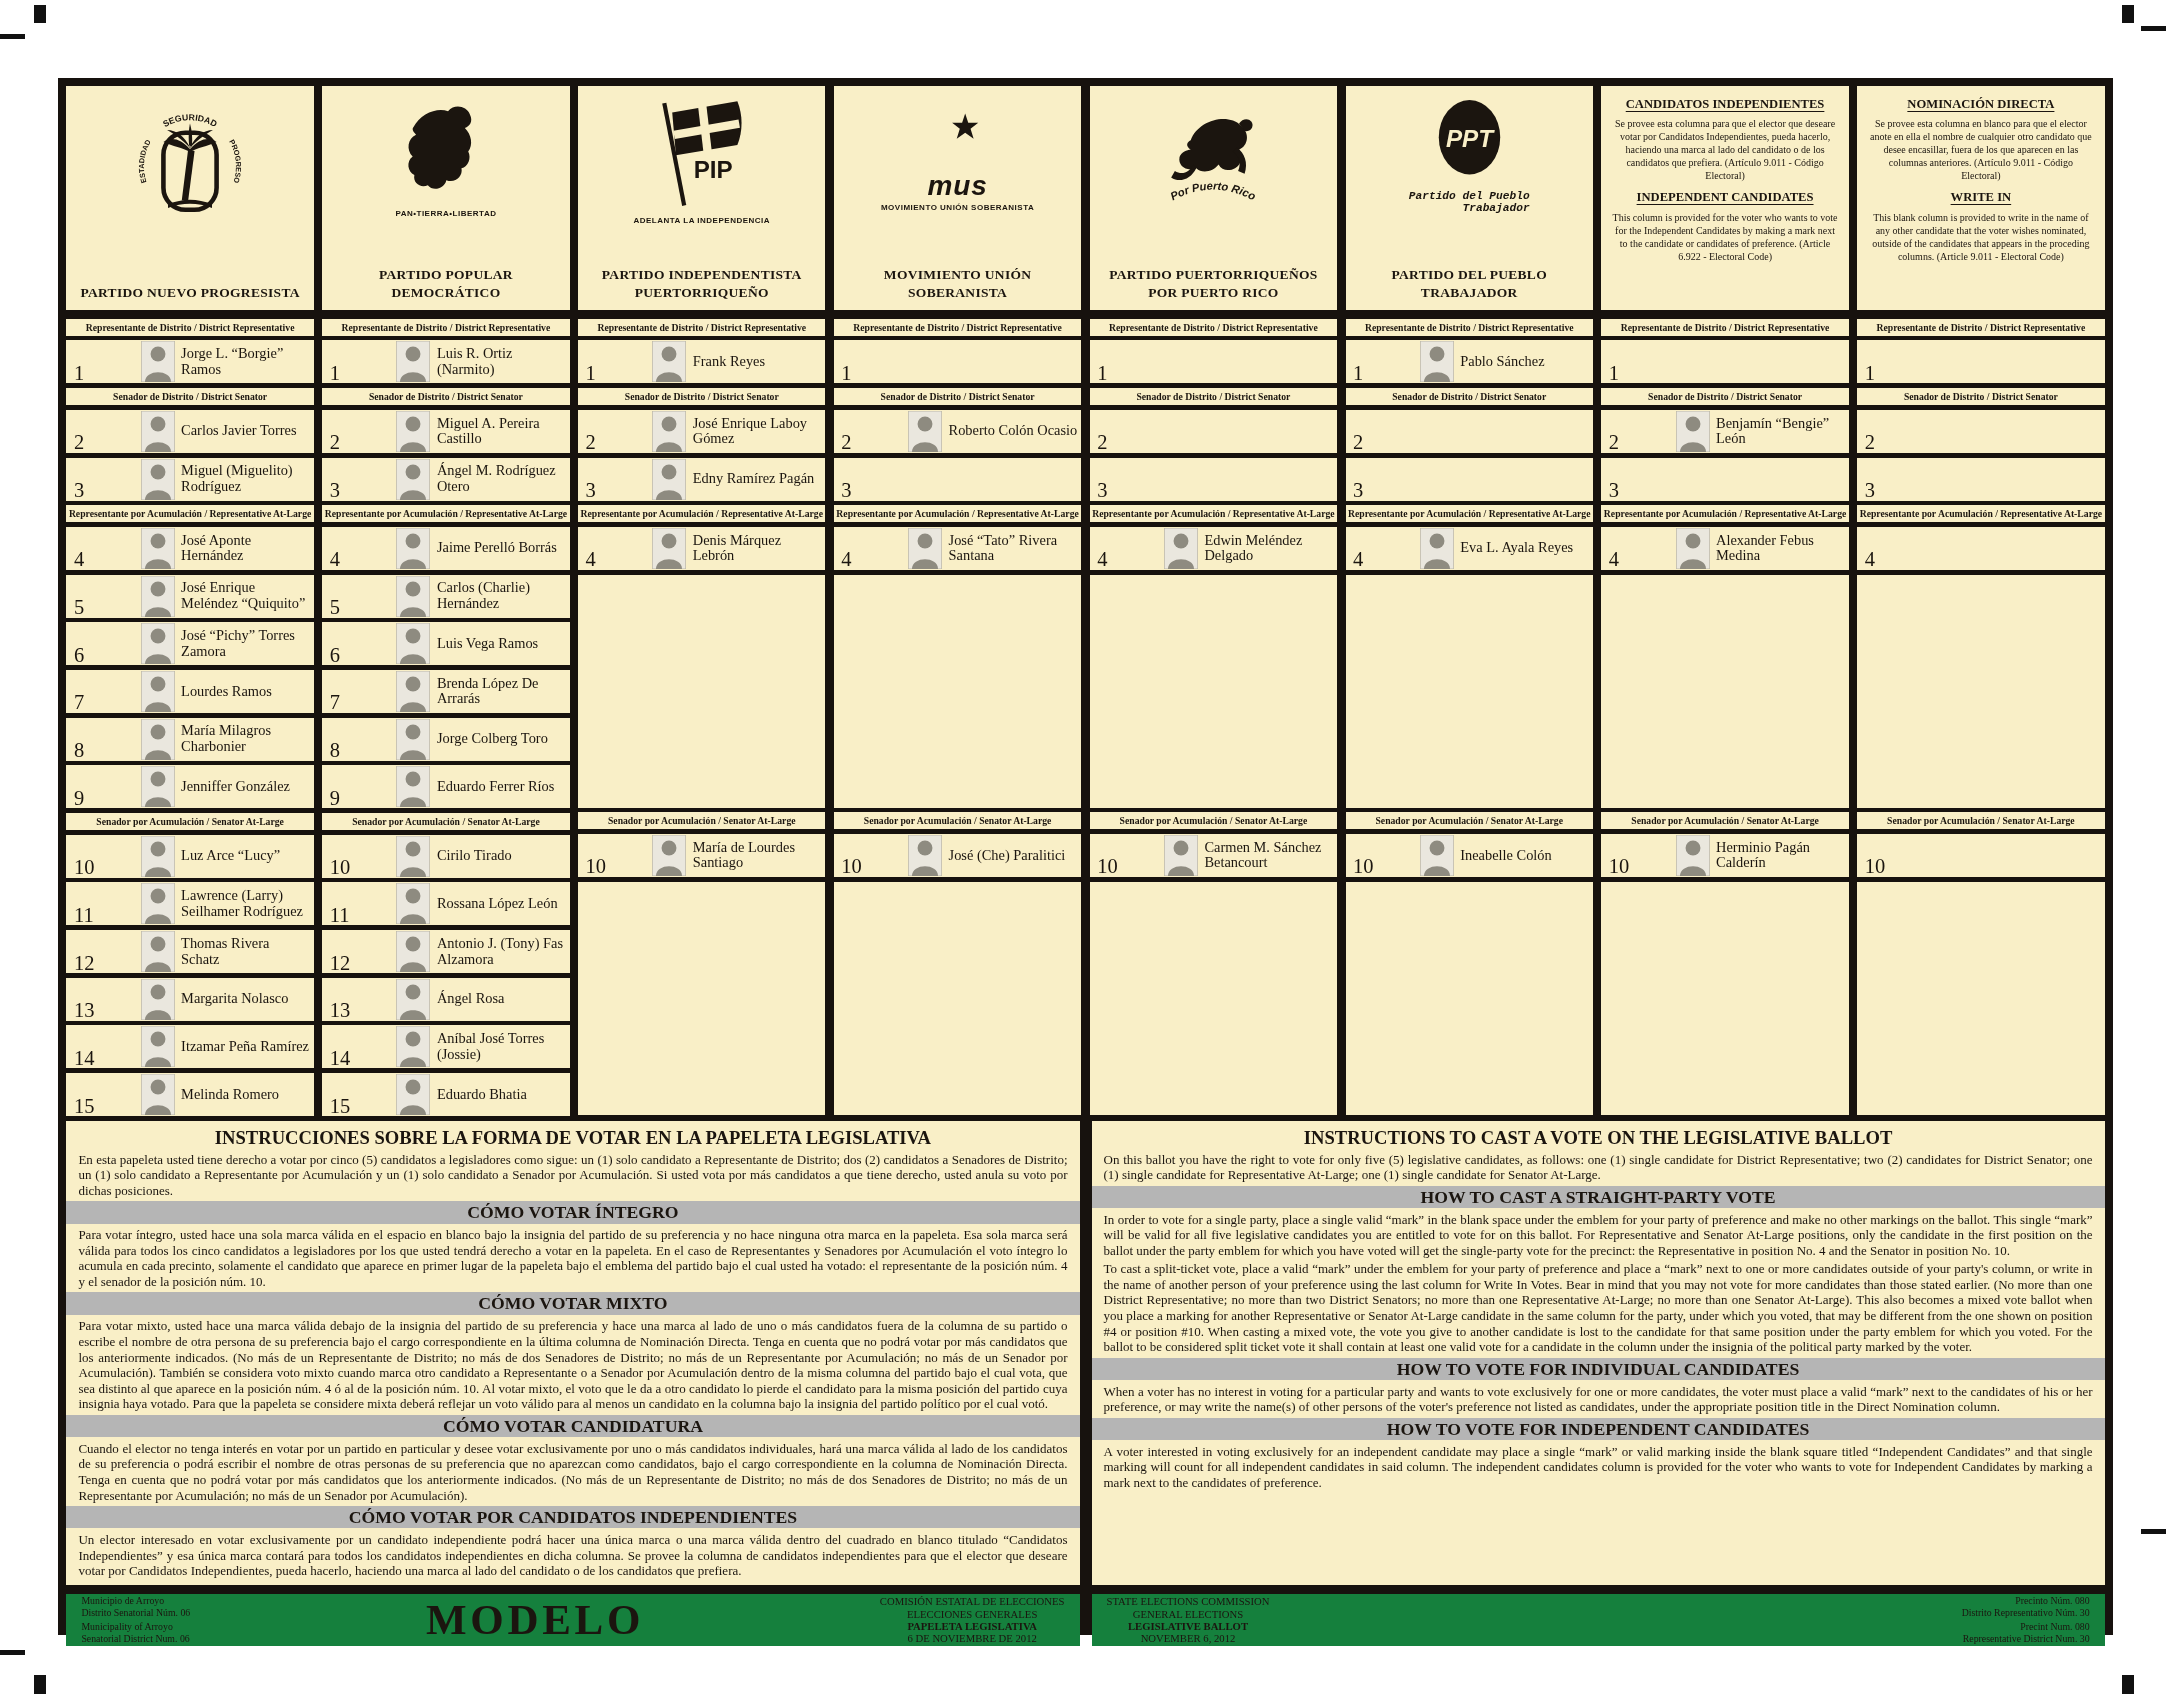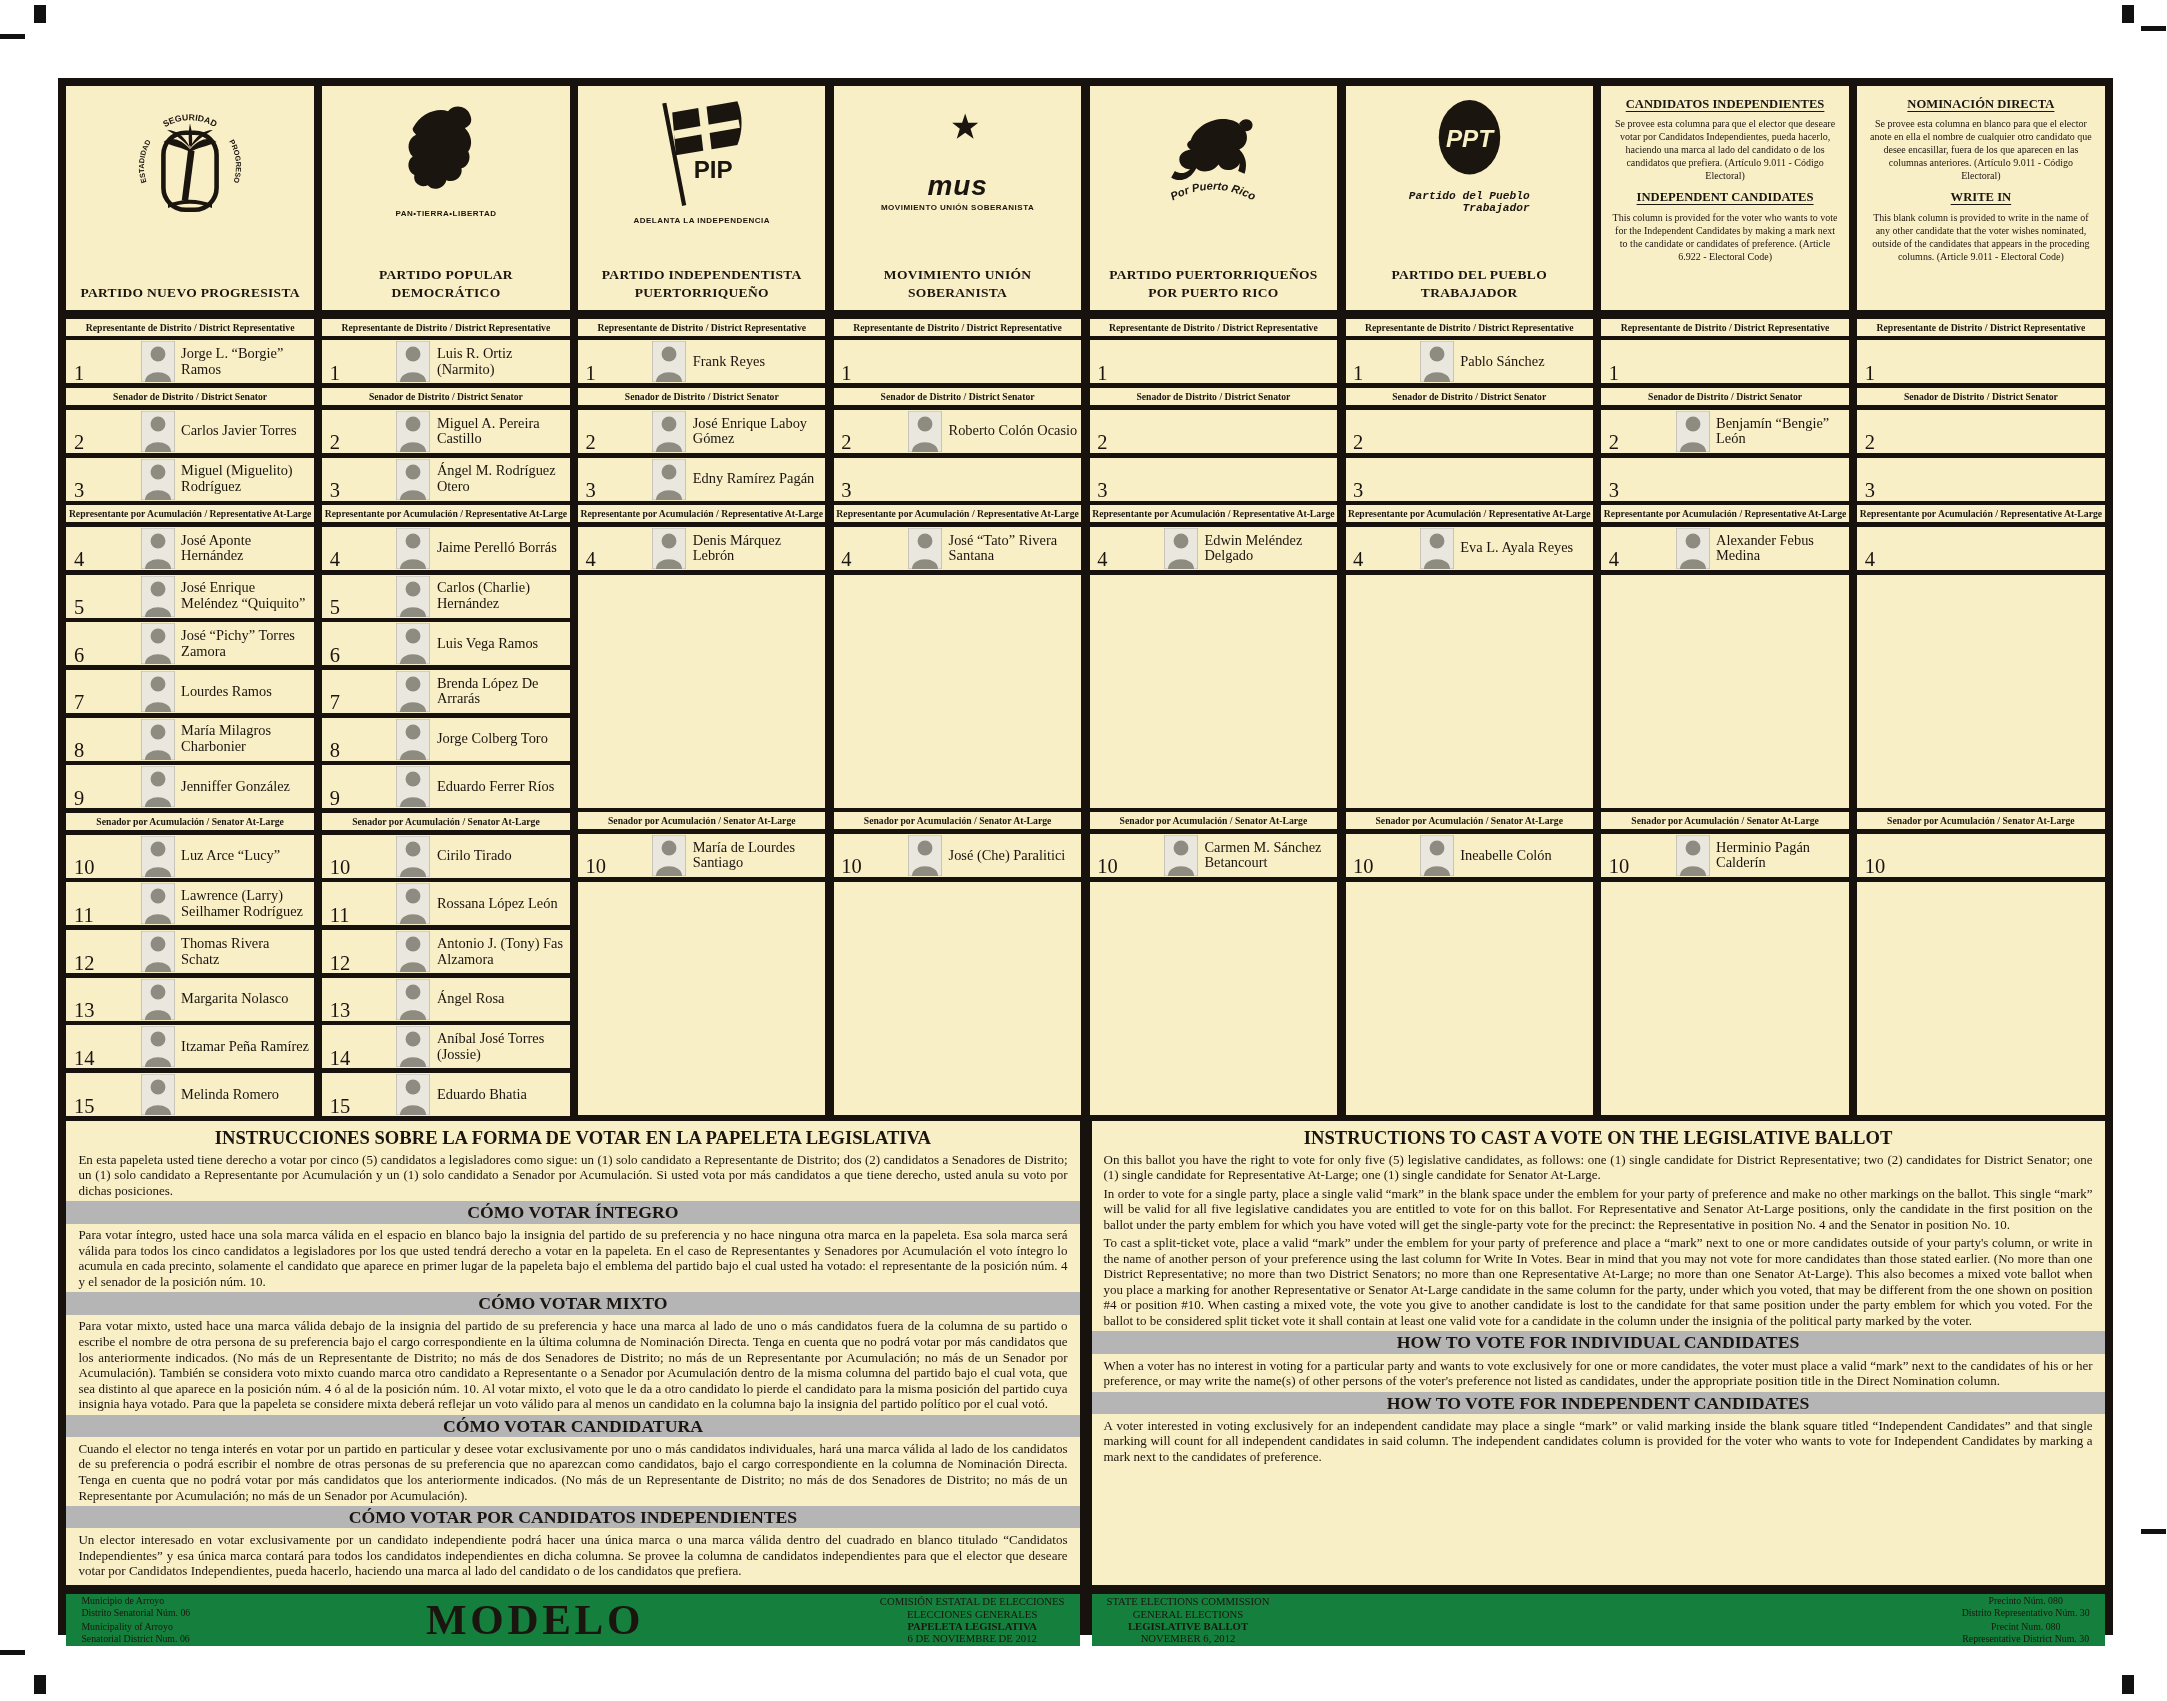--- a/index.html
+++ b/index.html
@@ -54,21 +54,21 @@
 
   
   .fband{height:52px;flex:none;display:flex;gap:12px;}
   .fhalf{flex:1;background:#15803d;display:flex;align-items:center;
          justify-content:space-between;padding:0 15px;box-sizing:border-box;}
   .muni{font-size:9.8px;line-height:1.18;}
   .muni .grp{margin:2.8px 0;}
   .modelo{font-size:43px;font-weight:bold;letter-spacing:3.7px;line-height:1;}
   .cee{font-size:10.7px;text-align:center;line-height:1.15;}
   .bold{font-weight:bold;}
-  .precinct{font-size:9.8px;text-align:center;line-height:1.18;}
+  .precinct{font-size:9.8px;text-align:right;line-height:1.18;}
   .precinct .grp{margin:2.8px 0;}
 </style>
 </head>
 <body>
 
 <div class="mark mark-v" style="left:34px;top:4.7px;"></div>
 <div class="mark mark-v" style="left:2122px;top:4.7px;"></div>
 <div class="mark mark-v" style="left:34px;top:1675px;"></div>
 <div class="mark mark-v" style="left:2122px;top:1675px;"></div>
 <div class="mark mark-h" style="left:0;top:34px;"></div>
@@ -803,20 +803,21 @@
         <div class="ibar">CÓMO VOTAR MIXTO</div>
         <p class="ipara">Para votar mixto, usted  hace una marca válida debajo de la insignia del partido de su preferencia y hace una marca al lado de uno o más candidatos fuera de la columna de su partido o escribe el nombre de otra persona de su preferencia bajo el cargo correspondiente en la última columna de Nominación Directa. Tenga en cuenta que no podrá votar por más candidatos que los anteriormente indicados. (No más de un Representante de Distrito; no más de dos Senadores de Distrito; no más de un Representante por Acumulación; no más de un Senador por Acumulación). También se considera voto mixto cuando marca otro candidato a Representante o a Senador por Acumulación dentro de la misma columna del partido bajo el cual vota, que sea distinto al que aparece en la posición núm. 4 ó al de la posición núm. 10. Al votar mixto, el voto que le da a otro candidato lo pierde el candidato para la misma posición del partido cuya insignia haya votado. Para que la papeleta se considere mixta deberá reflejar un voto válido para al menos un candidato en la columna bajo la insignia del partido político por el cual votó.</p>
         <div class="ibar">CÓMO VOTAR CANDIDATURA</div>
         <p class="ipara">Cuando el elector no tenga interés en votar por un partido en particular y desee votar exclusivamente por uno o más candidatos individuales, hará una marca válida al lado de los candidatos de su preferencia o podrá escribir el nombre de otras personas de su preferencia que no aparezcan como candidatos, bajo el cargo correspondiente en la columna de Nominación Directa. Tenga en cuenta que no podrá votar por más candidatos que los anteriormente indicados. (No más de un Representante de Distrito; no más de dos Senadores de Distrito; no más de un Representante por Acumulación; no más de un Senador por Acumulación).</p>
         <div class="ibar">CÓMO VOTAR POR CANDIDATOS INDEPENDIENTES</div>
         <p class="ipara">Un elector interesado en votar exclusivamente por un candidato independiente podrá hacer una única marca o una marca válida dentro del cuadrado en blanco titulado “Candidatos Independientes” y esa única marca contará para todos los candidatos independientes en dicha columna. Se provee la columna de candidatos independientes para que el elector que deseare votar por Candidatos Independientes, pueda hacerlo, haciendo una marca al lado del candidato o de los candidatos que prefiera.</p>
       </div>
     <div class="ihalf" id="instr-en">
         <div class="ititle">INSTRUCTIONS TO CAST A VOTE ON THE LEGISLATIVE BALLOT</div>
         <p class="ipara">On this ballot you have the right to vote for only five (5) legislative candidates, as follows: one (1) single candidate for District Representative; two (2) candidates for District Senator; one (1) single candidate for Representative At-Large; one (1) single candidate for Senator At-Large.</p>
+        <div class="ibar">HOW TO CAST A STRAIGHT-PARTY VOTE</div>
         <p class="ipara">In order to vote for a single party, place a single valid “mark” in the blank space under the emblem for your party of preference and make no other markings on the ballot. This single “mark” will be valid for all five legislative candidates you are entitled to vote for on this ballot. For Representative and Senator At-Large positions, only the candidate in the first position on the ballot under the party emblem for which you have voted will get the single-party vote for the precinct: the Representative in position No. 4 and the Senator in position No. 10.</p>
         <p class="ipara">To cast a split-ticket vote, place a valid “mark” under the emblem for your party of preference and place a “mark” next to one or more candidates outside of your party's column, or write in the name of another person of your preference using the last column for Write In Votes. Bear in mind that you may not vote for more candidates than those stated earlier. (No more than one District Representative; no more than two District Senators; no more than one Representative At-Large; no more than one Senator At-Large). This also becomes a mixed vote ballot when you place a marking for another Representative or Senator At-Large candidate in the same column for the party, under which you voted, that may be different from the one shown on position #4 or position #10. When casting a mixed vote, the vote you give to another candidate is lost to the candidate for that same position under the party emblem for which you voted. For the ballot to be considered split ticket vote it shall contain at least one valid vote for a candidate in the column under the insignia of the political party marked by the voter.</p>
         <div class="ibar">HOW TO VOTE FOR INDIVIDUAL CANDIDATES</div>
         <p class="ipara">When a voter has no interest in voting for a particular party and wants to vote exclusively for one or more candidates, the voter must place a valid “mark” next to the candidates of his or her preference, or may write the name(s) of other persons of the voter's preference not listed as candidates, under the appropriate position title in the Direct Nomination column.</p>
         <div class="ibar">HOW TO VOTE FOR INDEPENDENT CANDIDATES</div>
         <p class="ipara">A voter interested in voting exclusively for an independent candidate may place a single “mark” or valid marking inside the blank square titled “Independent Candidates” and that single marking will count for all independent candidates in said column. The independent candidates column is provided for the voter who wants to vote for Independent Candidates by marking a mark next to the candidates of preference.</p>
       </div>
   </div>
 
   <div class="fband">

